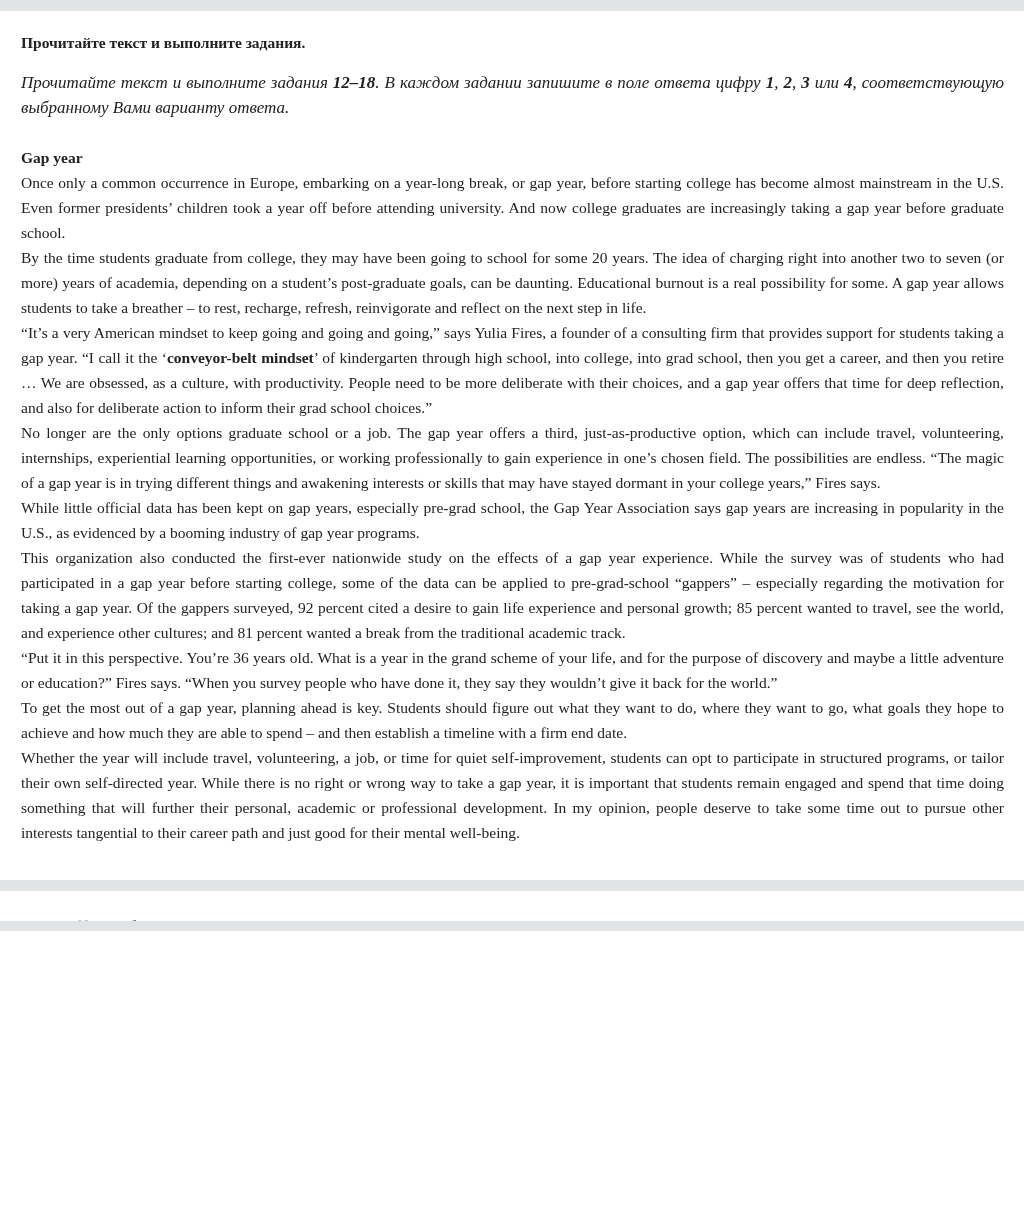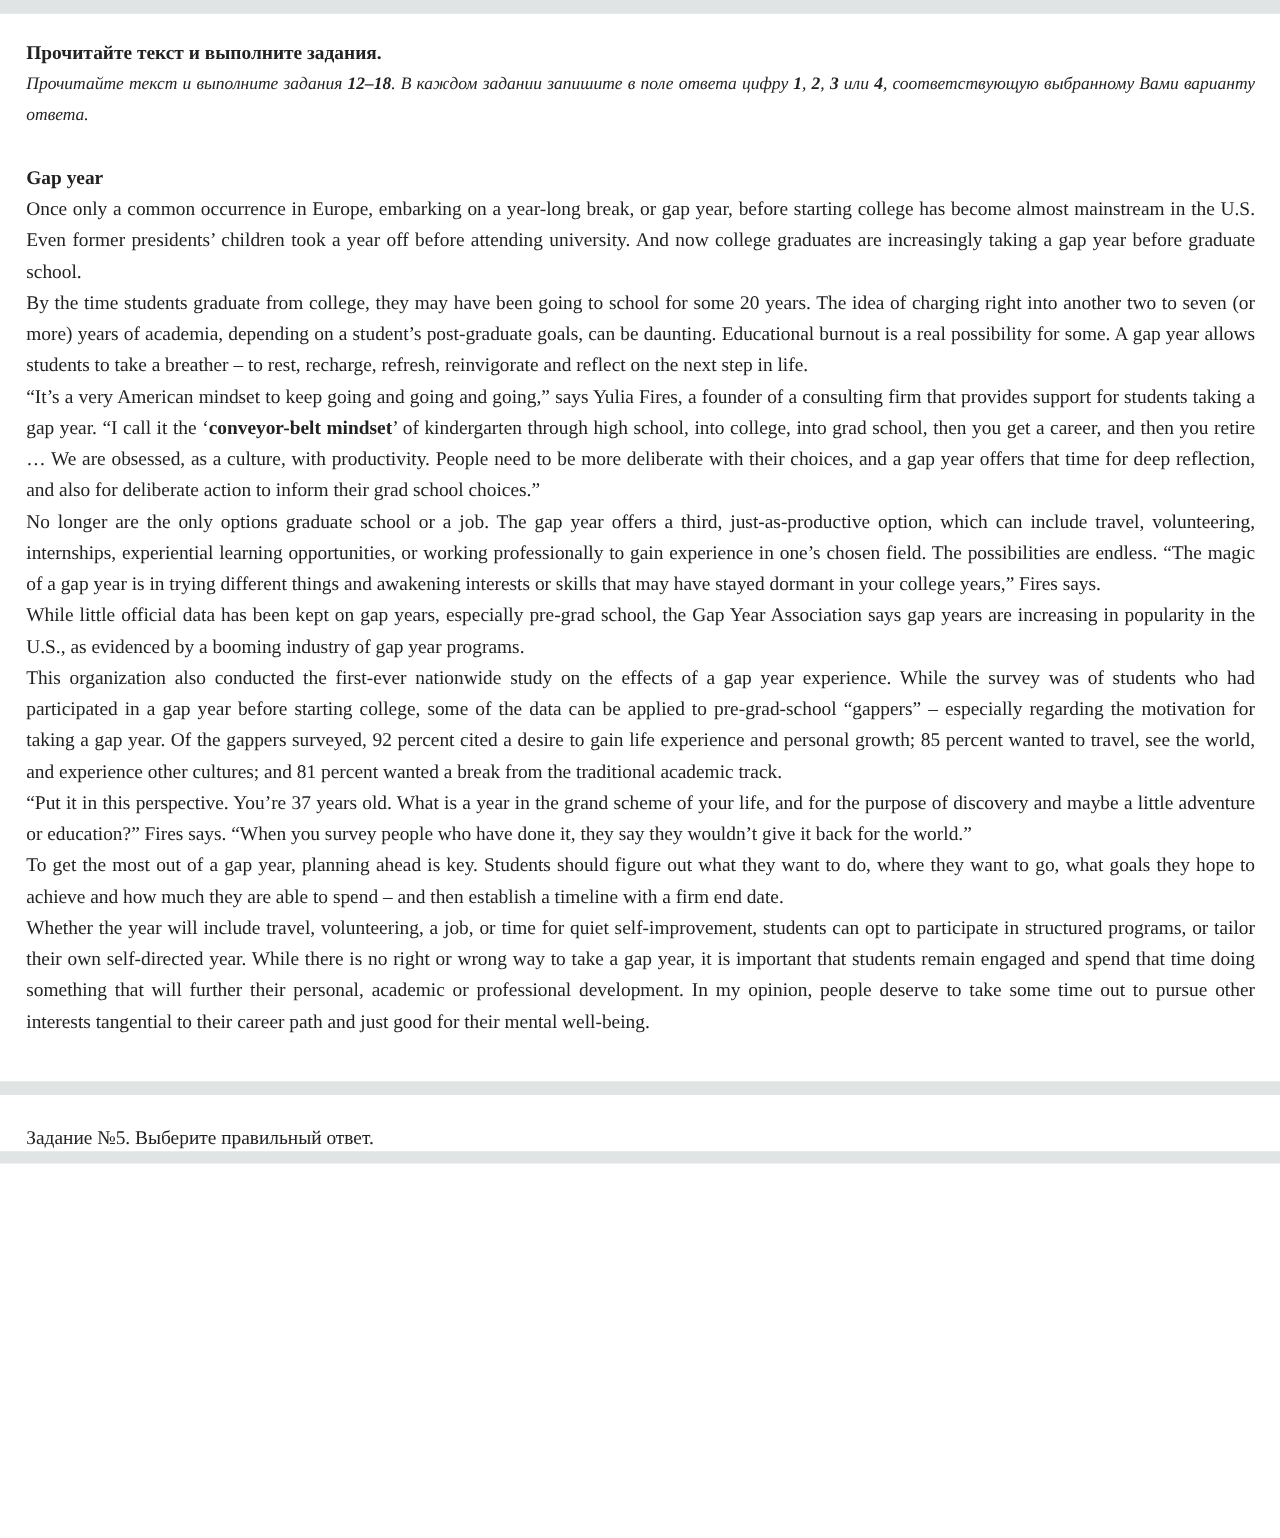--- a/index.html
+++ b/index.html
@@ -17,24 +17,24 @@
   .bar.mid{margin-top:35px;}
   .content{padding:0 20px 0 21px;}
   .sec-title{
     font-weight:bold;
     font-size:15.5px;
     line-height:25px;
     margin:19px 0 0 0;
   }
   .subtitle{
     font-style:italic;
-    font-size:14px;
+    font-size:17px;
     line-height:25px;
     text-align:justify;
-    margin:0 0 0 0;
+    margin:15px 0 0 0;
   }
   .article-title{
     font-weight:bold;
     font-size:15.5px;
     line-height:25px;
     margin:25px 0 0 0;
   }
   .para{
     font-size:15.5px;
     line-height:25px;
@@ -86,21 +86,21 @@
 
     <p class="article-title">Gap year</p>
 
     <div>
         <p class="para"><span>Once only a common occurrence in Europe, embarking on a year-long break, or gap year, before starting college has become almost mainstream in the U.S. Even former presidents’ children took a year off before attending university. And now college graduates are increasingly taking a gap year before graduate school.</span></p>
         <p class="para"><span>By the time students graduate from college, they may have been going to school for some 20 years. The idea of charging right into another two to seven (or more) years of academia, depending on a student’s post-graduate goals, can be daunting. Educational burnout is a real possibility for some. A gap year allows students to take a breather – to rest, recharge, refresh, reinvigorate and reflect on the next step in life.</span></p>
         <p class="para"><span>“It’s a very American mindset to keep going and going and going,” says Yulia Fires, a founder of a consulting firm that provides support for students taking a gap year. “I call it the ‘</span><b>conveyor-belt mindset</b><span>’ of kindergarten through high school, into college, into grad school, then you get a career, and then you retire … We are obsessed, as a culture, with productivity. People need to be more deliberate with their choices, and a gap year offers that time for deep reflection, and also for deliberate action to inform their grad school choices.”</span></p>
         <p class="para"><span>No longer are the only options graduate school or a job. The gap year offers a third, just-as-productive option, which can include travel, volunteering, internships, experiential learning opportunities, or working professionally to gain experience in one’s chosen field. The possibilities are endless. “The magic of a gap year is in trying different things and awakening interests or skills that may have stayed dormant in your college years,” Fires says.</span></p>
         <p class="para"><span>While little official data has been kept on gap years, especially pre-grad school, the Gap Year Association says gap years are increasing in popularity in the U.S., as evidenced by a booming industry of gap year programs.</span></p>
         <p class="para"><span>This organization also conducted the first-ever nationwide study on the effects of a gap year experience. While the survey was of students who had participated in a gap year before starting college, some of the data can be applied to pre-grad-school “gappers” – especially regarding the motivation for taking a gap year. Of the gappers surveyed, 92 percent cited a desire to gain life experience and personal growth; 85 percent wanted to travel, see the world, and experience other cultures; and 81 percent wanted a break from the traditional academic track.</span></p>
-        <p class="para"><span>“Put it in this perspective. You’re 37 years old. What is a year in the grand scheme of your life, and for the purpose of discovery and maybe a little adventure or education?” Fires says. “When you survey people who have done it, they say they wouldn’t give it back for the world.”</span></p>
+        <p class="para"><span>“Put it in this perspective. You’re 36 years old. What is a year in the grand scheme of your life, and for the purpose of discovery and maybe a little adventure or education?” Fires says. “When you survey people who have done it, they say they wouldn’t give it back for the world.”</span></p>
         <p class="para"><span>To get the most out of a gap year, planning ahead is key. Students should figure out what they want to do, where they want to go, what goals they hope to achieve and how much they are able to spend – and then establish a timeline with a firm end date.</span></p>
         <p class="para"><span>Whether the year will include travel, volunteering, a job, or time for quiet self-improvement, students can opt to participate in structured programs, or tailor their own self-directed year. While there is no right or wrong way to take a gap year, it is important that students remain engaged and spend that time doing something that will further their personal, academic or professional development. In my opinion, people deserve to take some time out to pursue other interests tangential to their career path and just good for their mental well-being.</span></p>
       </div>
   </div>
 
   <div class="bar mid"></div>
 
   <div class="content">
     <p class="task-title">Задание №5. Выберите правильный ответ.</p>
 

